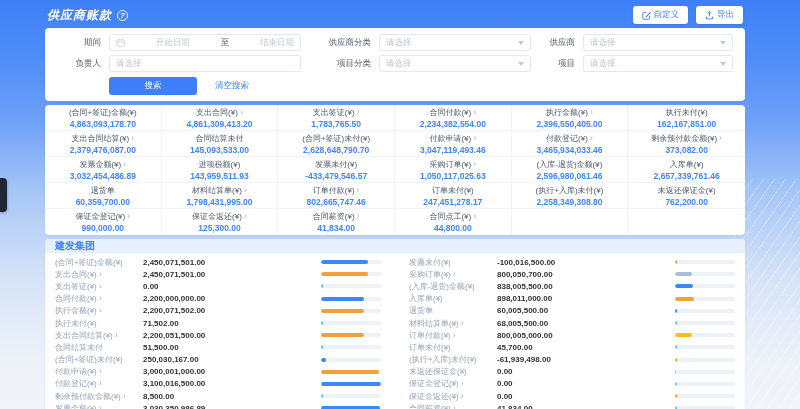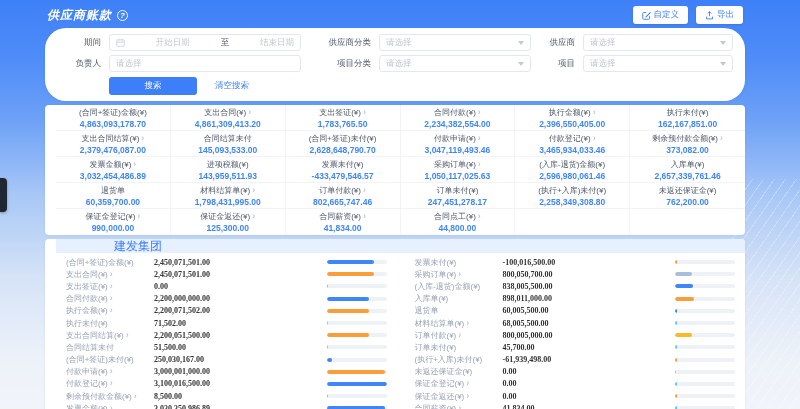--- a/index.html
+++ b/index.html
@@ -13,48 +13,48 @@
     background:repeating-linear-gradient(125deg,rgba(255,255,255,.55) 0 1px,transparent 1px 9px);opacity:.5;}
   .side-handle{position:absolute;left:0;top:178px;width:7px;height:34px;background:#1F2733;border-radius:0 4px 4px 0;box-shadow:0 1px 3px rgba(0,0,0,.3);}
   .page{position:absolute;left:45px;top:6px;width:700px;}
   .page-header{display:flex;justify-content:space-between;align-items:center;height:18px;margin-bottom:4px;padding:0 2px;}
   .title-wrap{display:flex;align-items:center;font-style:italic;}
   .page-title{font-size:12px;font-weight:bold;color:#fff;letter-spacing:1px;}
   .help{width:11px;height:11px;border:1px solid rgba(255,255,255,.95);border-radius:50%;color:#fff;font-size:8px;line-height:9px;display:inline-flex;align-items:center;justify-content:center;margin-left:5px;font-weight:bold;}
   .header-actions{display:flex;}
   .hbtn{background:#fff;color:#3D7FF8;border:none;border-radius:3px;height:18px;padding:0 9px;font-size:8.5px;display:inline-flex;align-items:center;gap:3px;margin-left:8px;cursor:pointer;font-family:inherit;box-shadow:0 1px 2px rgba(20,60,140,.18);}
   .hbtn svg{flex:0 0 auto;}
-  .card{background:#fff;border-radius:4px;padding-left:11px;}
-  .filter-card{padding:6px 10px 5px;margin-bottom:4px;box-shadow:0 1px 3px rgba(30,70,150,.08);border-radius:21px;}
+  .card{background:#fff;border-radius:4px;}
+  .filter-card{padding:6px 10px 5px;margin-bottom:4px;box-shadow:0 1px 3px rgba(30,70,150,.08);}
   .f-grid{display:grid;grid-template-columns:50px 192px 70px 152px 44px 150px;gap:4px 4px;align-items:center;}
   .f-label{font-size:8.5px;color:#4E5969;text-align:right;padding-right:4px;white-space:nowrap;}
   .input{height:17px;border:1px solid #E3E8EF;border-radius:3px;display:flex;align-items:center;padding:0 6px;font-size:8.5px;background:#fff;}
   .ph{color:#C0C7D2;}
   .date-range{justify-content:space-between;}
   .date-range .sep{color:#4E5969;}
   .caret{width:0;height:0;border-left:3px solid transparent;border-right:3px solid transparent;border-top:4px solid #C2C9D4;margin-left:auto;}
   .f-actions{display:flex;align-items:center;margin:5px 0 1px 54px;gap:18px;}
   .search-btn{width:88px;height:18px;background:#3D7FF8;color:#fff;border:none;border-radius:3px;font-size:8.5px;font-family:inherit;cursor:pointer;}
   .clear-link{color:#3D7FF8;font-size:8.5px;text-decoration:none;cursor:pointer;}
   .stats-card{margin-bottom:4px;overflow:hidden;box-shadow:0 1px 3px rgba(30,70,150,.08);}
   .stats-grid{display:grid;grid-template-columns:repeat(6,1fr);}
   .stat-cell{height:26px;border-right:1px solid #F1F3F7;border-bottom:1px solid #F1F3F7;display:flex;flex-direction:column;align-items:center;justify-content:center;gap:1px;}
   .stat-cell:nth-child(6n){border-right:none;}
   .stat-cell:nth-child(n+25){border-bottom:none;}
   .stat-label{font-size:8px;color:#4E5969;display:flex;align-items:center;white-space:nowrap;}
   .chev{color:#C2C9D4;font-size:9px;margin-left:2px;font-weight:bold;line-height:1;}
   .stat-value{font-size:8.5px;color:#4086F8;font-weight:bold;}
   .metrics-card{overflow:hidden;box-shadow:0 1px 3px rgba(30,70,150,.08);}
   .group-header{height:14px;background:#E7F0FE;display:flex;align-items:center;padding:0 10px;}
-  .group-name{color:#3D7FF8;font-size:12px;font-weight:normal;margin-left:48px;}
+  .group-name{color:#3D7FF8;font-size:10px;font-weight:bold;}
   .metrics-body{display:flex;padding:3px 10px 0;gap:28px;}
   .m-col{flex:1;min-width:0;}
   .m-row{display:grid;grid-template-columns:88px 1fr 60px;align-items:center;height:12.2px;}
   .m-label{font-size:8px;color:#97A3B4;display:flex;align-items:center;white-space:nowrap;overflow:hidden;}
-  .m-value{font-size:8px;color:#333;font-weight:bold;white-space:nowrap;font-family:Liberation Serif, serif;}
+  .m-value{font-size:8px;color:#333;font-weight:bold;white-space:nowrap;}
   .m-bar{height:4px;background:#EEF1F5;border-radius:2px;position:relative;overflow:hidden;}
   .m-bar i{position:absolute;left:0;top:0;bottom:0;border-radius:2px;}
 </style>
 </head>
 <body>
 
 <div class="bg-pattern"></div>
 <div class="side-handle"></div>
 
 <div class="page">

